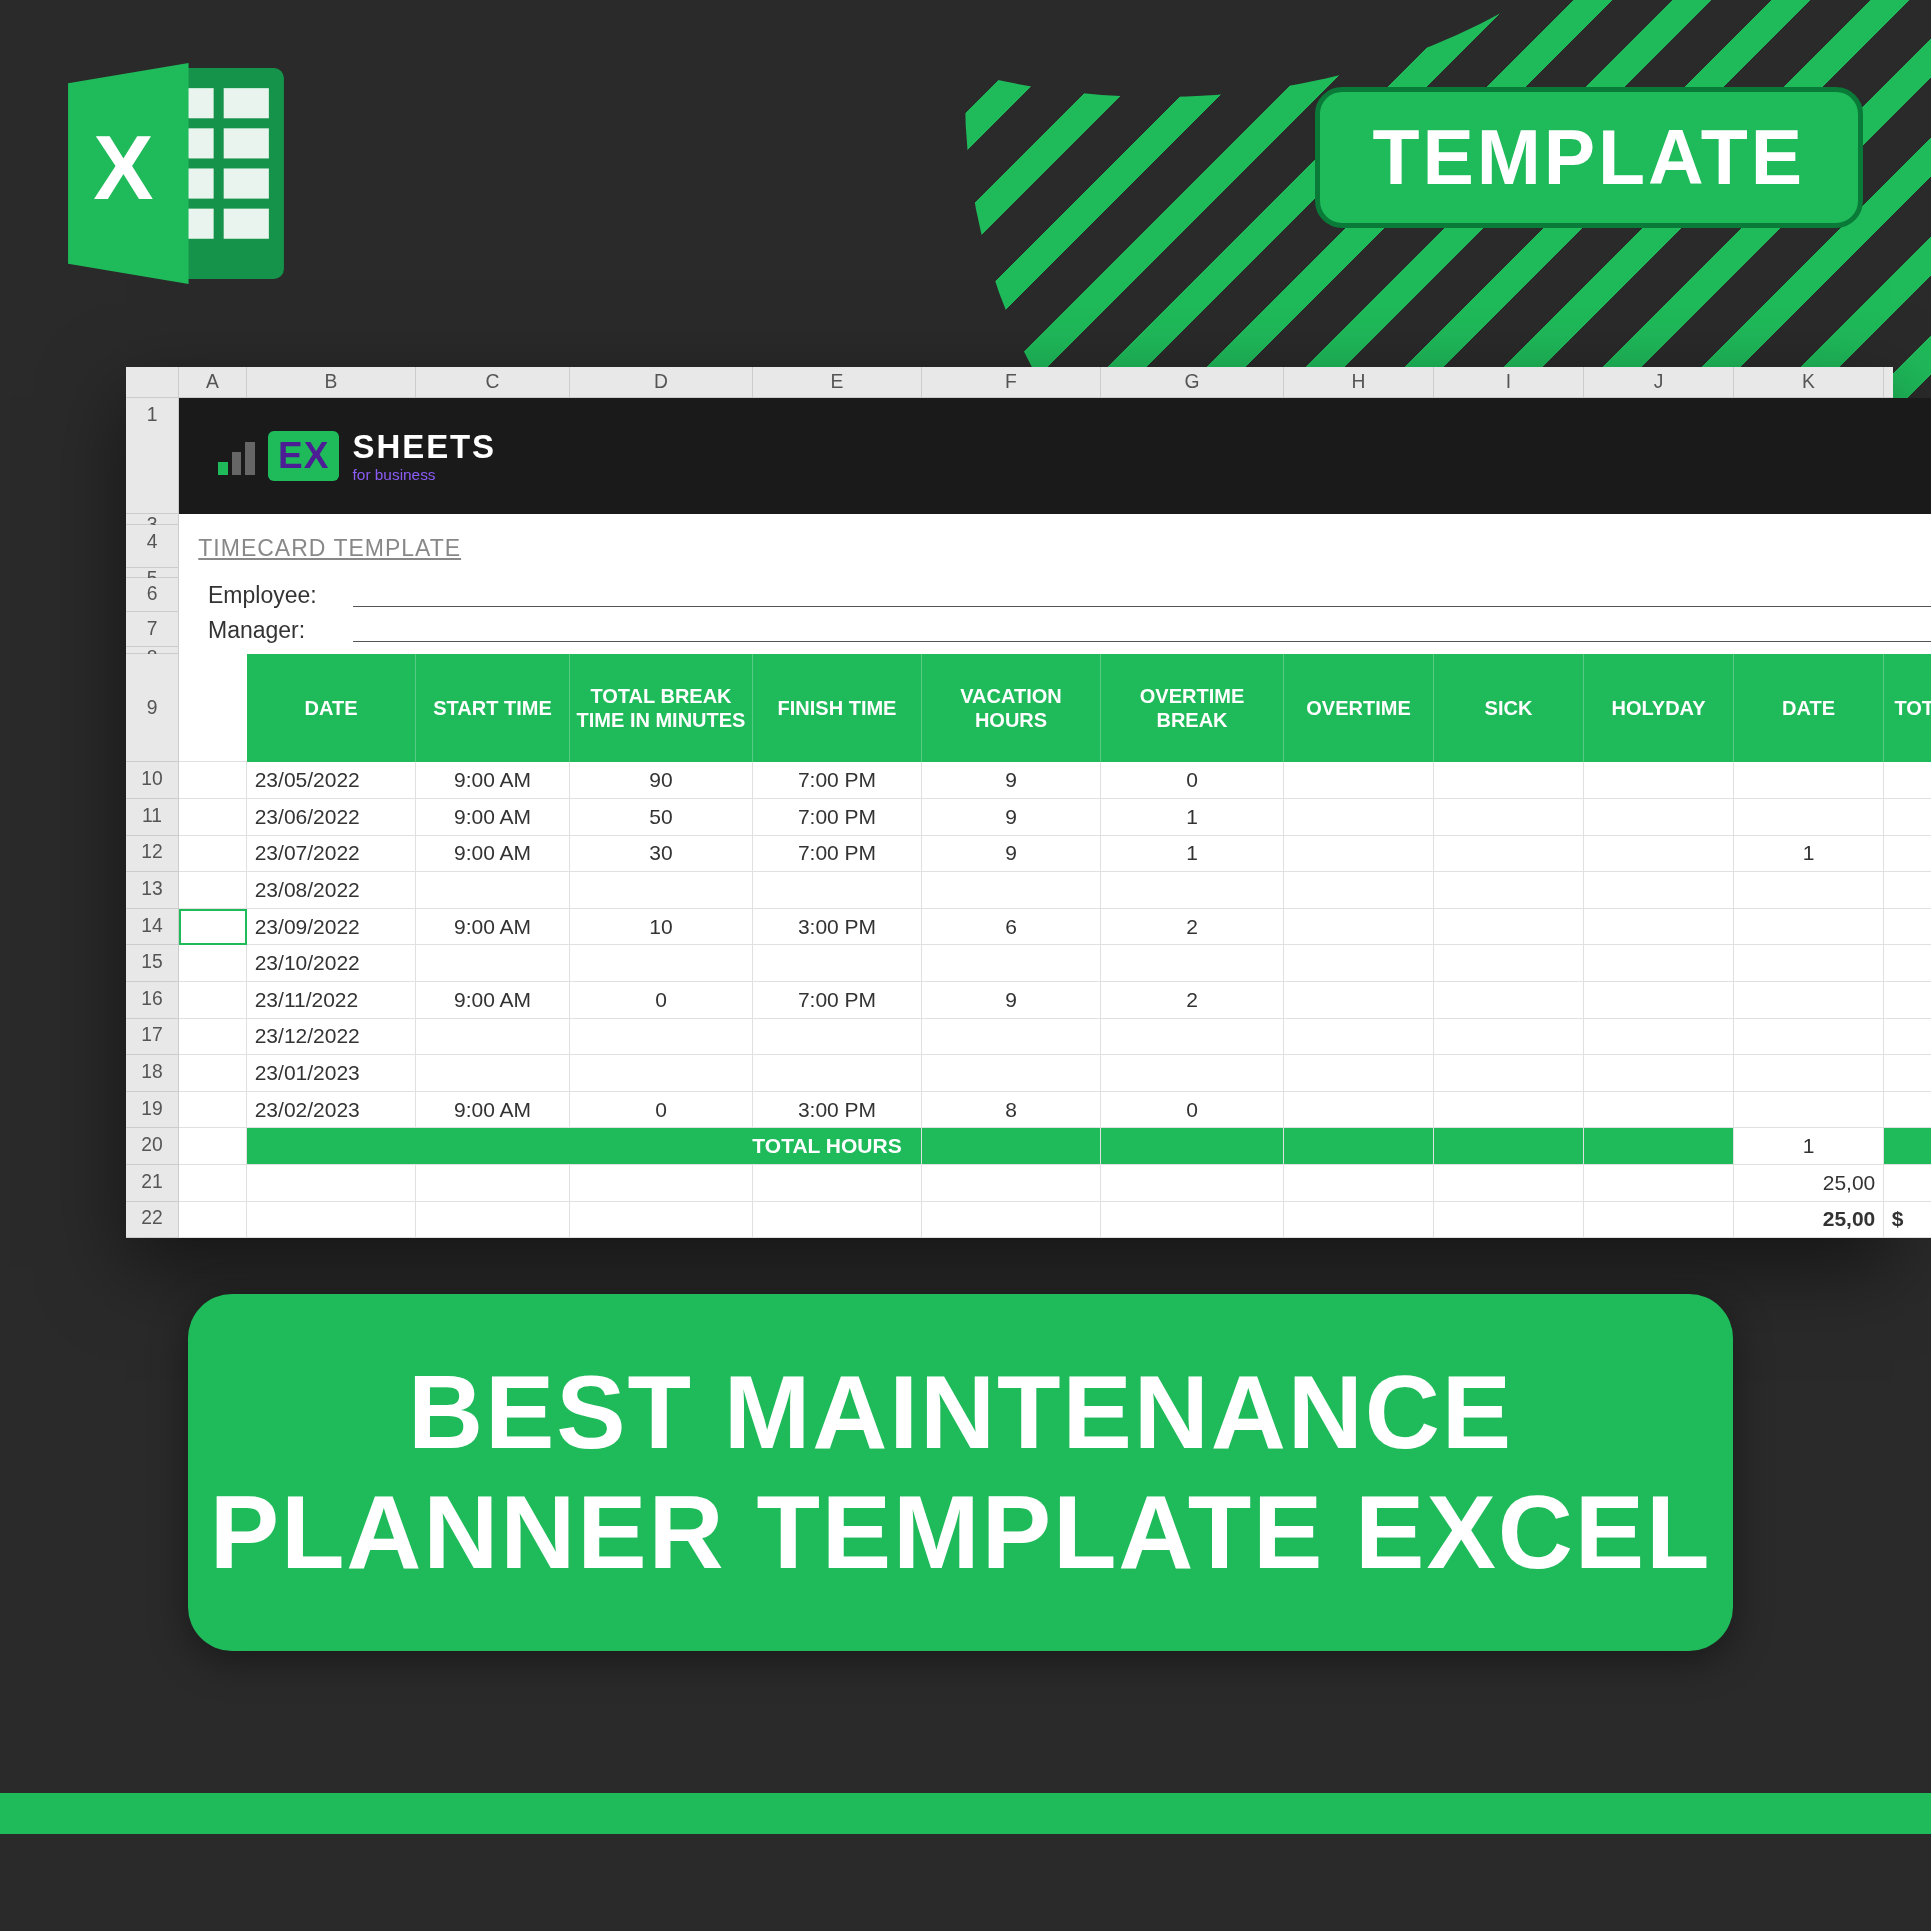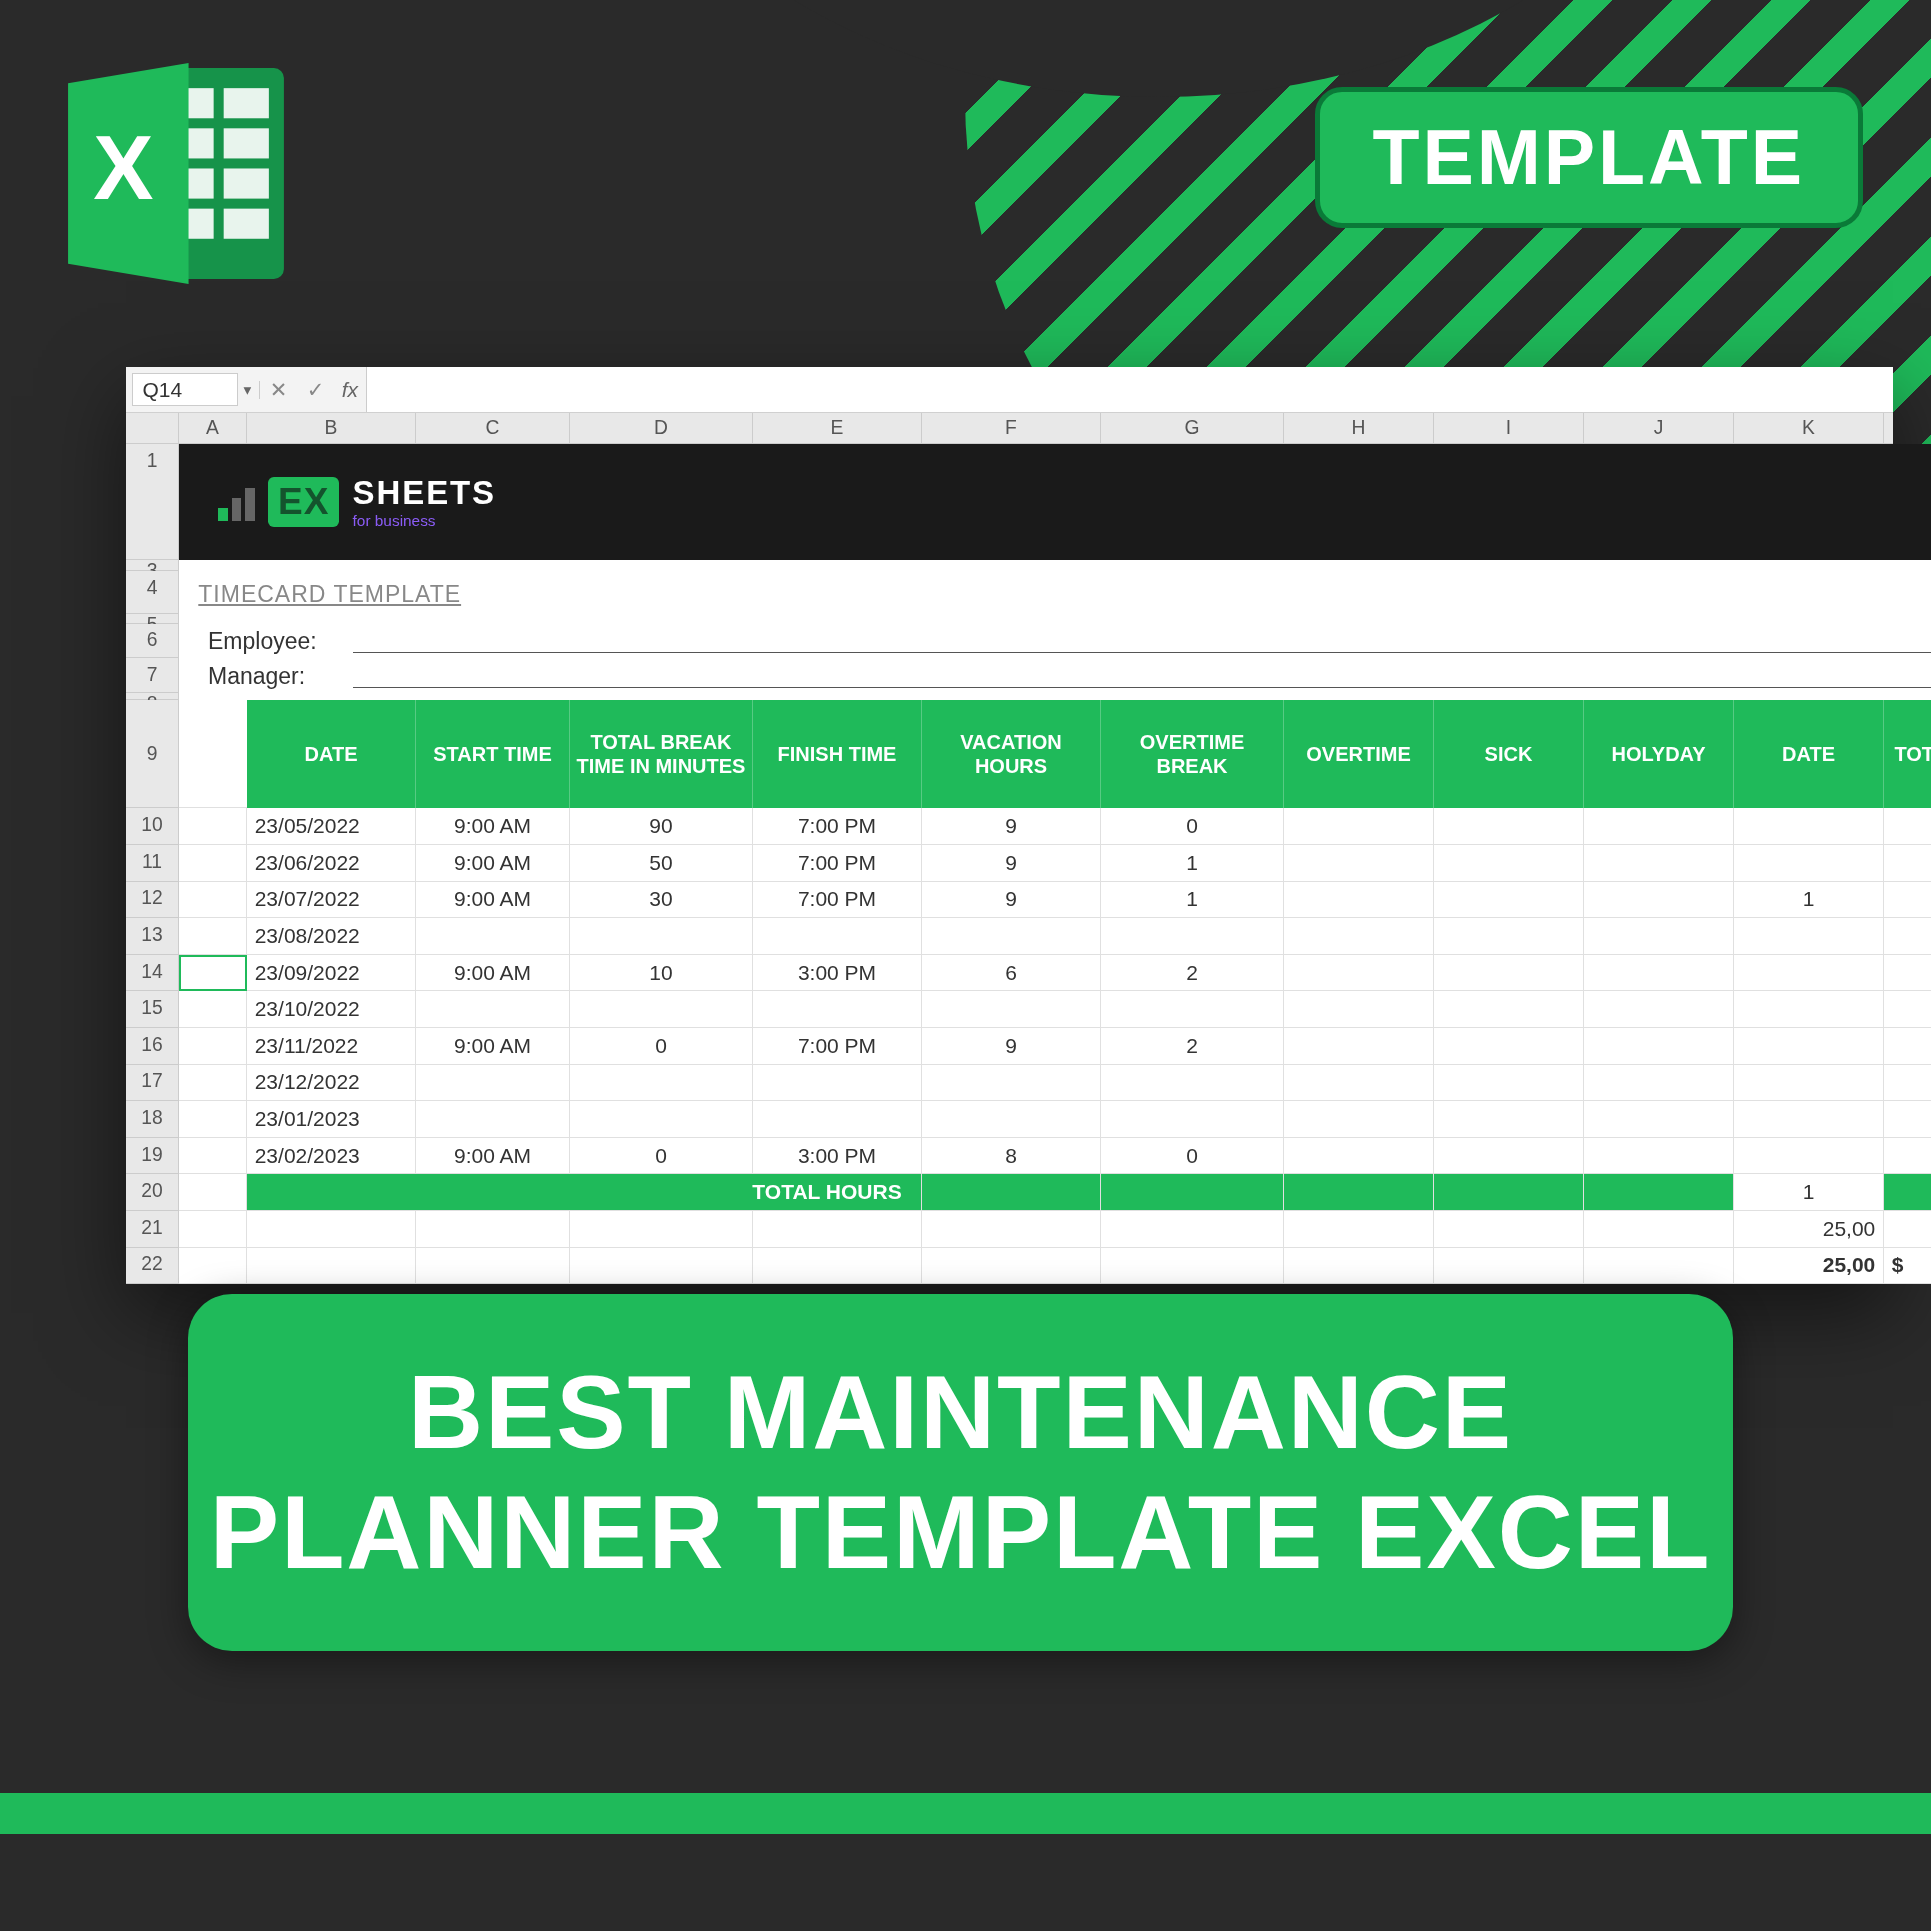--- a/index.html
+++ b/index.html
@@ -145,21 +145,21 @@
     padding-left: 39px;
     gap: 13.5px;
     border: none;
   }
   .bb-bars { display:flex; align-items:flex-end; gap:3.9px; height:39px; }
   .bb-bars span { width:9.7px; background:#666; }
   .bb-bars span:nth-child(1){height:13.5px;background:#1fba5a;}
   .bb-bars span:nth-child(2){height:23px;}
   .bb-bars span:nth-child(3){height:33px;}
   .bb-ex {
-    background:#1fba5a;color:#14532d;font-weight:900;font-size:37px;padding:3.9px 9.7px;border-radius:5.8px;letter-spacing:1px;
+    background:#1fba5a;color:#4c1d95;font-weight:900;font-size:37px;padding:3.9px 9.7px;border-radius:5.8px;letter-spacing:1px;
   }
   .bb-txt { color:#fff; }
   .bb-txt .t1 { font-size:33px; font-weight:700; letter-spacing:1.9px; }
   .bb-txt .t2 { font-size:15.4px; color:#8b5cf6; }
 
   .timecard-title {
     grid-column: 2 / 14;
     color:#888; text-decoration: underline; font-size:23px; letter-spacing:1px; padding:9.7px 19.3px 5.8px;
     border:none; background:#fff;
   }
@@ -237,28 +237,20 @@
 </div>
 
 <div class="stripes">
   <div class="stripes-cover"></div>
 </div>
 
 <div class="badge">TEMPLATE</div>
 
 <div class="sheet">
 
-  <div class="fbar">
-    <div class="namebox">Q14</div>
-    <span class="chev">▾</span>
-    <span class="fx-icons">✕</span>
-    <span class="fx-icons">✓</span>
-    <span class="fx">fx</span>
-    <div style="flex:1;border-left:1px solid #ccc;height:100%;background:#fff;"></div>
-  </div>
 
   <div class="colhdr">
     <div></div>
     <div>A</div>
     <div>B</div>
     <div>C</div>
     <div>D</div>
     <div>E</div>
     <div>F</div>
     <div>G</div>

